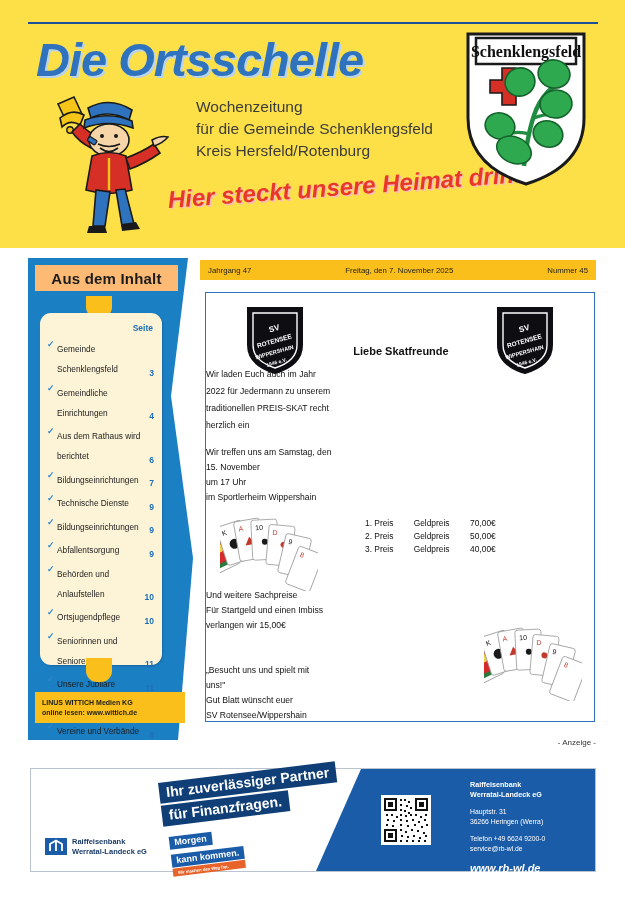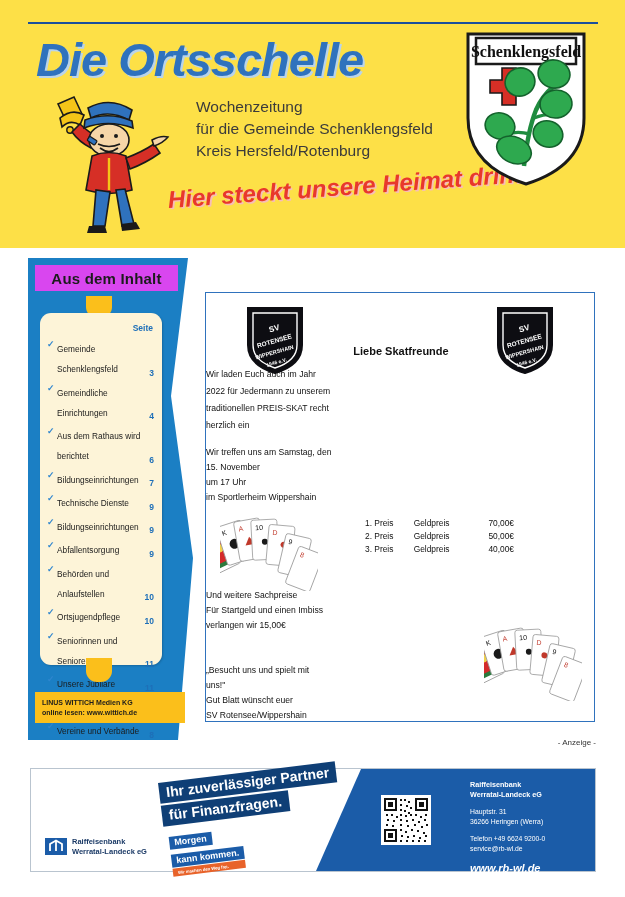--- a/index.html
+++ b/index.html
@@ -81,21 +81,21 @@
   }
   .sidebar-blue {
     position: absolute;
     left: 0; top: 0;
     width: 172px; height: 482px;
   }
   .toc-title-bar {
     position: absolute;
     left: 7px; top: 7px;
     width: 143px; height: 26px;
-    background: #d946ef;
+    background: #fdba74;
     display: flex;
     align-items: center;
     justify-content: center;
   }
   .toc-title-bar span {
     font-size: 15px;
     font-weight: bold;
     color: #1c1c1c;
     letter-spacing: 0.2px;
   }
@@ -250,21 +250,21 @@
   }
   .prize-row {
     display: flex;
     font-size: 8.4px;
     line-height: 13px;
     color: #111111;
     margin-left: 41px;
   }
   .prize-row .c1 { width: 62px; }
   .prize-row .c2 { width: 72px; }
-  .prize-row .c3 { width: 56px; text-align: right; }
+  .prize-row .c3 { width: 56px; text-align: left; }
 
   .cards-img { position: absolute; }
   .cards-left { left: 14px; top: 220px; width: 98px; height: 78px; }
   .cards-right { left: 278px; top: 330px; width: 98px; height: 78px; }
 
   
   .anzeige {
     position: absolute;
     left: 500px; top: 738px;
     width: 96px;
@@ -549,20 +549,25 @@
     </div>
 
     <div class="toc-tab-bottom"></div>
 
     <div class="publisher-bar">
       <div class="l1">LINUS WITTICH Medien KG</div>
       <div class="l2">online lesen: www.wittich.de</div>
     </div>
   </div>
 
+  <div class="issue-bar">
+    <div class="left">Jahrgang 47</div>
+    <div class="center">Freitag, den 7. November 2025</div>
+    <div class="right">Nummer 45</div>
+  </div>
 
   <div class="skat-ad">
 
     <div class="crest-sv left">
       <svg width="62" height="70" viewBox="0 0 62 70">
         <path d="M4 3 L58 3 L58 40 Q58 60 31 68 Q4 60 4 40 Z" fill="#0d0d12" stroke="#0d0d12" stroke-width="2"></path>
         <path d="M9 8 L53 8 L53 40 Q53 56 31 63 Q9 56 9 40 Z" fill="none" stroke="#ffffff" stroke-width="1.4"></path>
         <text x="31" y="26" font-size="8" font-weight="bold" fill="#ffffff" text-anchor="middle" transform="rotate(-16 31 26)" font-family="'Liberation Sans', sans-serif">SV</text>
         <text x="31" y="38" font-size="6.5" font-weight="bold" fill="#ffffff" text-anchor="middle" transform="rotate(-16 31 38)" font-family="'Liberation Sans', sans-serif">ROTENSEE</text>
         <text x="31" y="49" font-size="5.6" font-weight="bold" fill="#ffffff" text-anchor="middle" transform="rotate(-16 31 49)" font-family="'Liberation Sans', sans-serif">WIPPERSHAIN</text>

